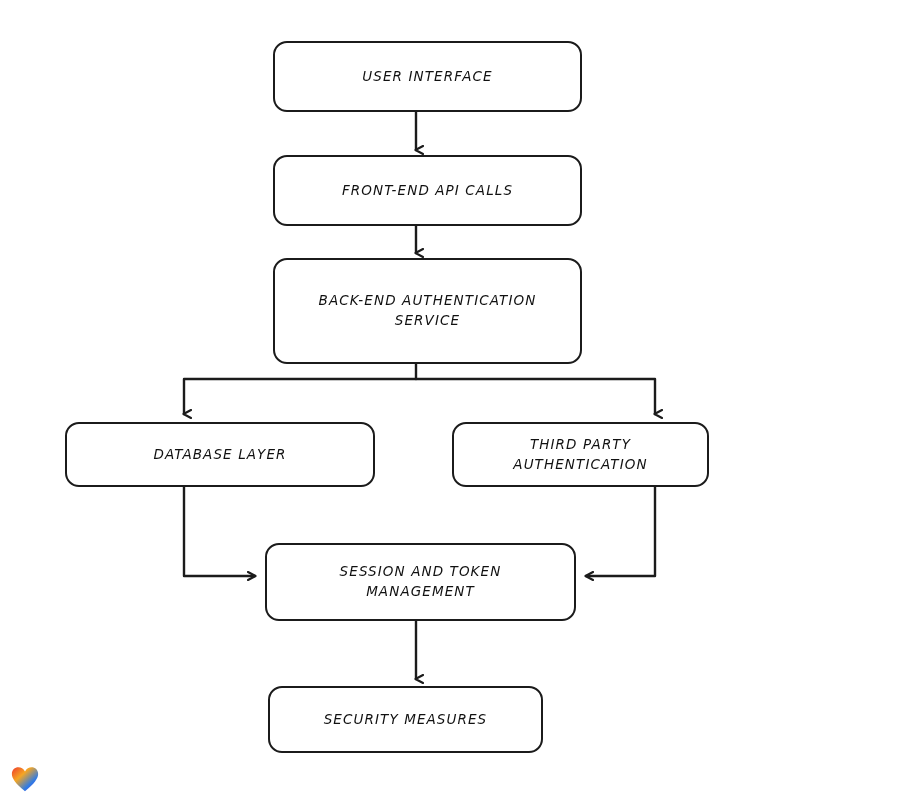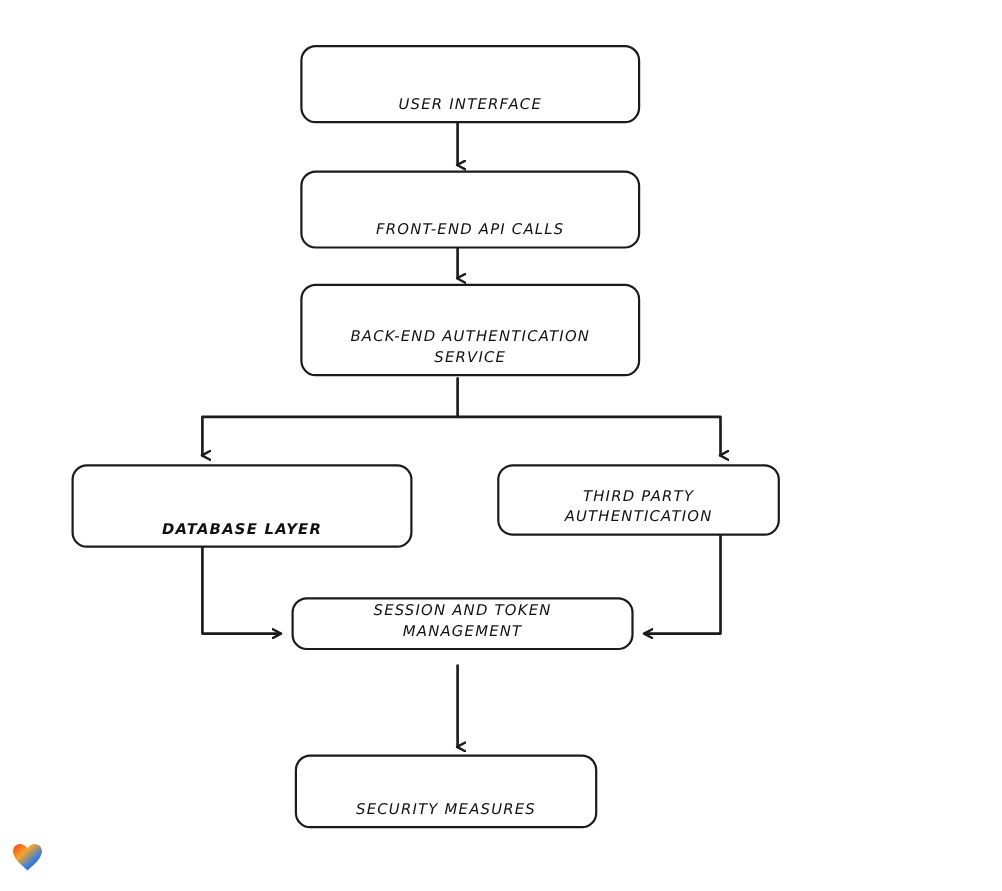--- a/index.html
+++ b/index.html
@@ -20,21 +20,21 @@
     width: 911px;
     height: 810px;
   }
   .node {
     position: absolute;
     box-sizing: border-box;
     border: 2.5px solid #1b1b1b;
     border-radius: 14px;
     background: #ffffff;
     display: flex;
-    align-items: flex-end;
+    align-items: center;
     justify-content: center;
     text-align: center;
     color: #111111;
     font-family: "DejaVu Sans", sans-serif;
     font-size: 13.5px;
     font-style: italic;
     letter-spacing: 1.1px;
     line-height: 1.45;
     padding: 4px 10px;
     white-space: pre-line;
@@ -93,34 +93,34 @@
   </svg>
 
   <div class="node" style="left:273px; top:41px; width:309px; height:71px;">
     <span>USER INTERFACE</span>
   </div>
 
   <div class="node" style="left:273px; top:155px; width:309px; height:71px;">
     <span>FRONT-END API CALLS</span>
   </div>
 
-  <div class="node" style="left:273px; top:258px; width:309px; height:84px;">
+  <div class="node" style="left:273px; top:258px; width:309px; height:106px;">
     <span>BACK-END AUTHENTICATION
 SERVICE</span>
   </div>
 
-  <div class="node" style="left:65px; top:422px; width:310px; height:76px;font-weight:bold;">
+  <div class="node" style="left:65px; top:422px; width:310px; height:65px;">
     <span>DATABASE LAYER</span>
   </div>
 
   <div class="node" style="left:452px; top:422px; width:257px; height:65px;">
     <span>THIRD PARTY AUTHENTICATION</span>
   </div>
 
-  <div class="node" style="left:265px; top:543px; width:311px; height:48px;">
+  <div class="node" style="left:265px; top:543px; width:311px; height:78px;">
     <span>SESSION AND TOKEN
 MANAGEMENT</span>
   </div>
 
   <div class="node" style="left:268px; top:686px; width:275px; height:67px;">
     <span>SECURITY MEASURES</span>
   </div>
 
   <svg class="heart" viewBox="0 0 32 32">
     <defs>

